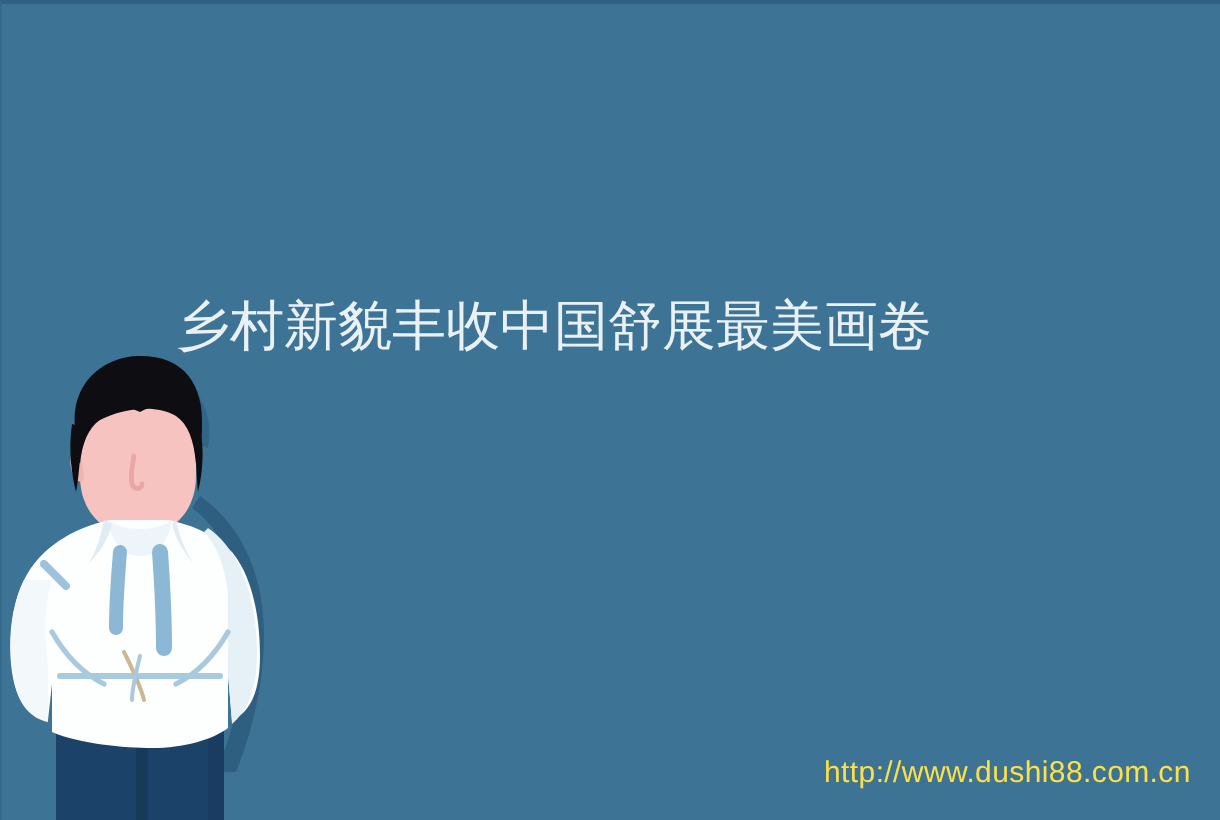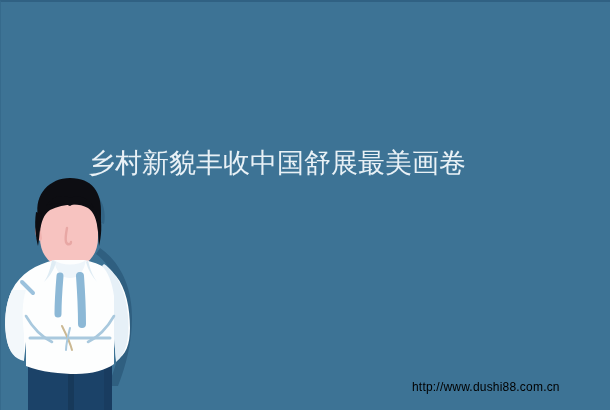--- a/index.html
+++ b/index.html
@@ -33,23 +33,23 @@
     line-height: 30px;
     letter-spacing: 0px;
     color: #e9f1f6;
     white-space: nowrap;
     font-weight: 400;
   }
   #watermark {
     position: absolute;
     left: 412px;
     top: 378px;
-    font-size: 12px;
+    font-size: 15px;
     line-height: 18px;
-    color: #000000;
+    color: #fde047;
     letter-spacing: 0.2px;
     white-space: nowrap;
   }
   
   #figure {
     position: absolute;
     left: 0px;
     top: 176px;
     width: 150px;
     height: 234px;

